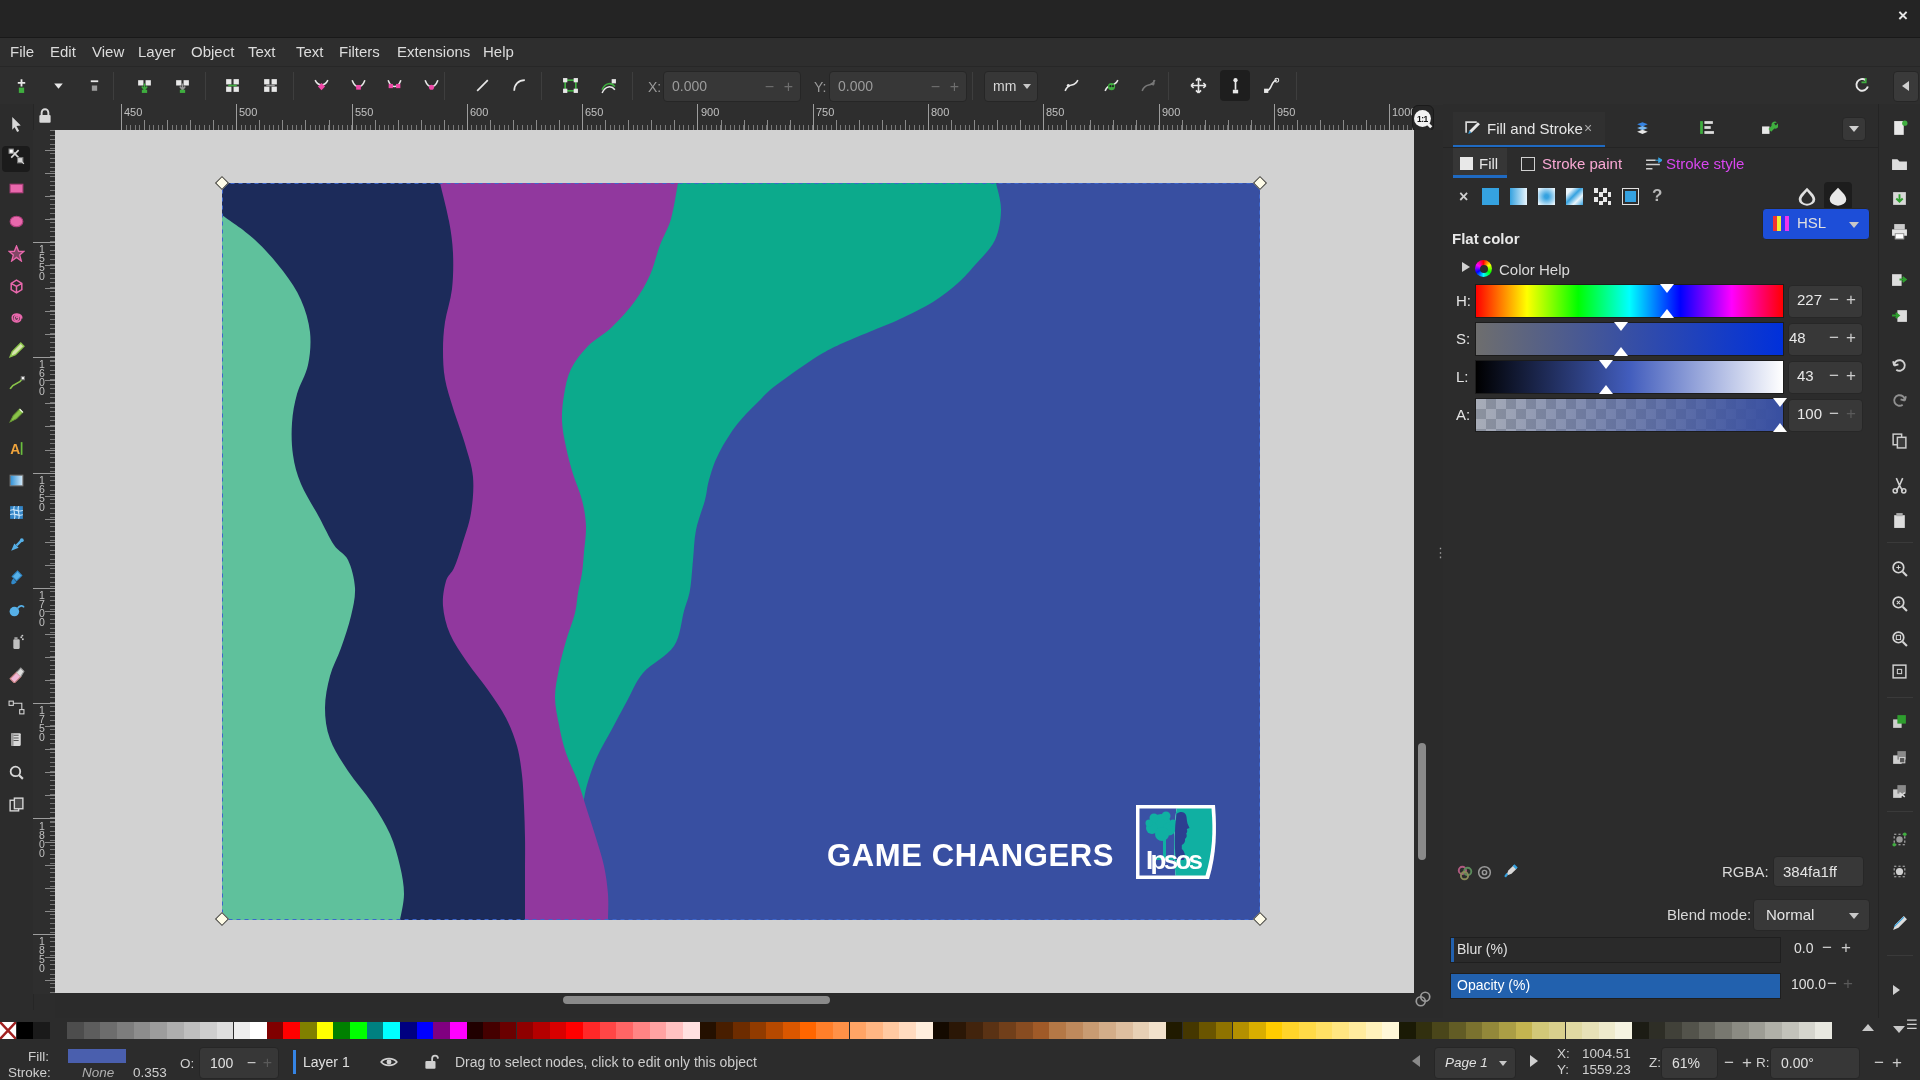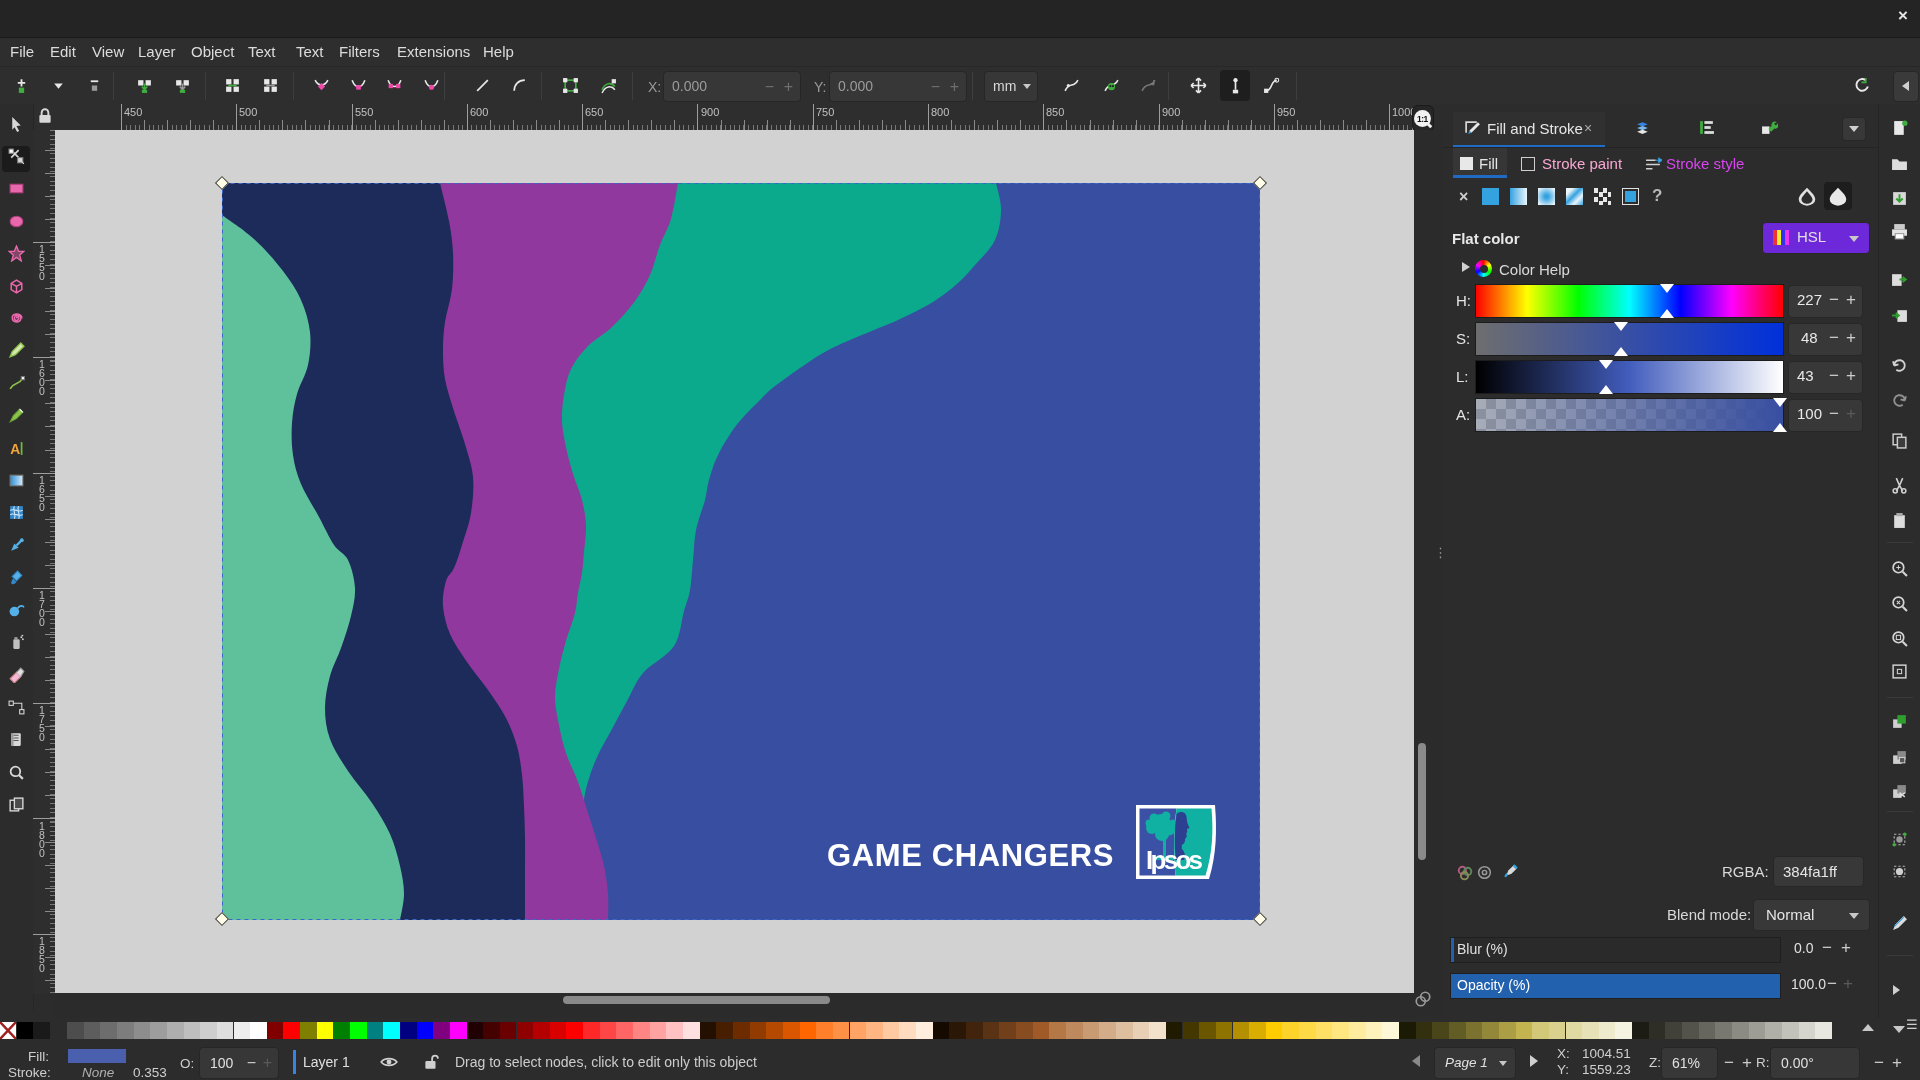--- a/index.html
+++ b/index.html
@@ -553,21 +553,21 @@
 <div style="position:absolute;left:1652px;top:186px;font-size:17px;font-weight:bold;color:#b8b8b8">?</div>
 <div style="position:absolute;left:1796px;top:185px"><svg width="22" height="22" viewBox="0 0 16 16">
       <path d="M8,2 C4,6 2,8 2,10.5 a6,4.5 0 0 0 12,0 C14,8 12,6 8,2 Z M8,4.5 C10.5,7.5 12,9 12,10.5 a4,3.2 0 0 1 -8,0 C4,9 5.5,7.5 8,4.5 Z" fill="#e0e0e0" fill-rule="evenodd"></path>
     </svg></div>
 <div style="position:absolute;left:1824px;top:182px;width:28px;height:28px;background:#1d1d1d;border-radius:4px">
     <div style="position:absolute;left:3px;top:3px"><svg width="22" height="22" viewBox="0 0 16 16">
         <path d="M8,2 C4,6 2,8 2,10.5 a6,4.5 0 0 0 12,0 C14,8 12,6 8,2 Z" fill="#e8e8e8"></path>
       </svg></div>
   </div>
 <div style="position:absolute;left:1452px;top:230px;font-size:15px;font-weight:bold;color:#e8e8e8">Flat color</div>
-<div style="position:absolute;left:1762px;top:222px;width:106px;height:30px;background:#6d28d9;border:1px solid #272727;border-radius:4px">
+<div style="position:absolute;left:1762px;top:208px;width:106px;height:30px;background:#1d4ed8;border:1px solid #272727;border-radius:4px">
     <div style="position:absolute;left:10px;top:7px;width:16px;height:15px;background:linear-gradient(to right,#e33 0 25%,#ee3 25% 50%,#33e 50% 75%,#e3e 75% 100%)"></div>
     <div style="position:absolute;left:34px;top:5px;font-size:15px;color:#e0e0e0">HSL</div>
     <div style="position:absolute;right:10px;top:13px;width:0;height:0;border-top:6px solid #c8c8c8;border-left:5px solid transparent;border-right:5px solid transparent"></div>
   </div>
 <div style="position:absolute;left:1462px;top:262px;width:0;height:0;border-left:8px solid #cfcfcf;border-top:5.5px solid transparent;border-bottom:5.5px solid transparent"></div>
 <div style="position:absolute;left:1475px;top:260px;width:17px;height:17px;border-radius:50%;background:conic-gradient(#f00,#ff0,#0f0,#0ff,#00f,#f0f,#f00)">
     <div style="position:absolute;left:4.5px;top:4.5px;width:8px;height:8px;border-radius:50%;background:#2c2c2c"></div>
   </div>
 <div style="position:absolute;left:1499px;top:261px;font-size:15px;color:#dadada">Color Help</div>
 <div style="position:absolute;left:1456px;top:292px;font-size:15px;color:#e4e4e4">H:</div>
@@ -577,21 +577,21 @@
 <div style="position:absolute;left:1788px;top:285px;width:73px;height:31px;background:#383838;border:1px solid #272727;border-radius:4px;">
     <span style="position:absolute;left:8px;top:5px;font-size:15px;color:#e8e8e8">227</span>
     <span style="position:absolute;right:23px;top:4px;font-size:17px;color:#cdcdcd">−</span>
     <span style="position:absolute;right:6px;top:4px;font-size:17px;color:#cdcdcd">+</span>
   </div>
 <div style="position:absolute;left:1456px;top:330px;font-size:15px;color:#e4e4e4">S:</div>
 <div style="position:absolute;left:1475px;top:322px;width:309px;height:34px;background:linear-gradient(to right,#6e6e6e,#0030db);border:1px solid #1c1c1c;box-sizing:border-box"></div>
 <div style="position:absolute;left:1614px;top:322px;width:0;height:0;border-top:9px solid #fff;border-left:7px solid transparent;border-right:7px solid transparent;z-index:3"></div>
 <div style="position:absolute;left:1614px;top:347px;width:0;height:0;border-bottom:9px solid #fff;border-left:7px solid transparent;border-right:7px solid transparent;z-index:3"></div>
 <div style="position:absolute;left:1788px;top:323px;width:73px;height:31px;background:#383838;border:1px solid #272727;border-radius:4px;">
-    <span style="position:absolute;left:12px;top:5px;font-size:15px;color:#e8e8e8">48</span>
+    <span style="position:absolute;left:0;top:5px;font-size:15px;color:#e8e8e8">48</span>
     <span style="position:absolute;right:23px;top:4px;font-size:17px;color:#cdcdcd">−</span>
     <span style="position:absolute;right:6px;top:4px;font-size:17px;color:#cdcdcd">+</span>
   </div>
 <div style="position:absolute;left:1456px;top:368px;font-size:15px;color:#e4e4e4">L:</div>
 <div style="position:absolute;left:1475px;top:360px;width:309px;height:34px;background:linear-gradient(to right,#000 0%,#425dbd 50%,#fff 100%);border:1px solid #1c1c1c;box-sizing:border-box"></div>
 <div style="position:absolute;left:1599px;top:360px;width:0;height:0;border-top:9px solid #fff;border-left:7px solid transparent;border-right:7px solid transparent;z-index:3"></div>
 <div style="position:absolute;left:1599px;top:385px;width:0;height:0;border-bottom:9px solid #fff;border-left:7px solid transparent;border-right:7px solid transparent;z-index:3"></div>
 <div style="position:absolute;left:1788px;top:361px;width:73px;height:31px;background:#383838;border:1px solid #272727;border-radius:4px;">
     <span style="position:absolute;left:8px;top:5px;font-size:15px;color:#e8e8e8">43</span>
     <span style="position:absolute;right:23px;top:4px;font-size:17px;color:#cdcdcd">−</span>

